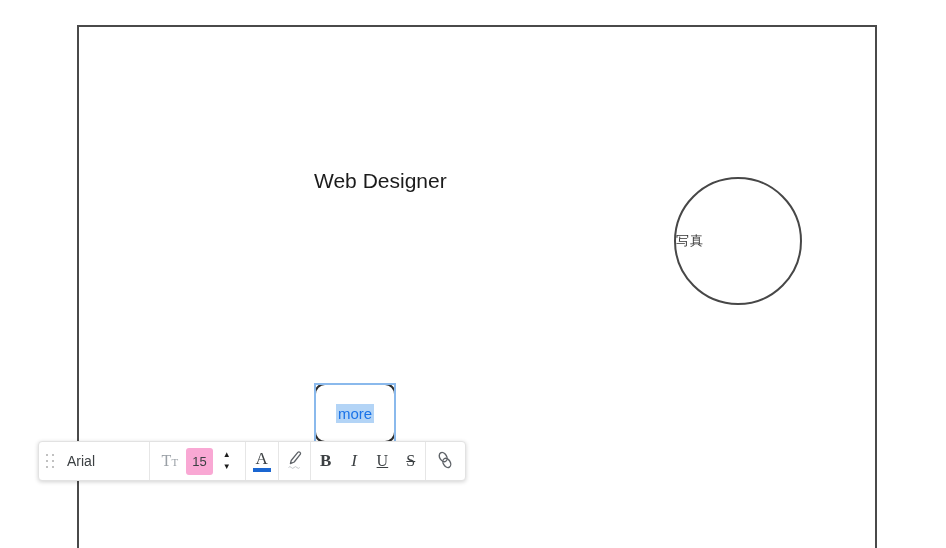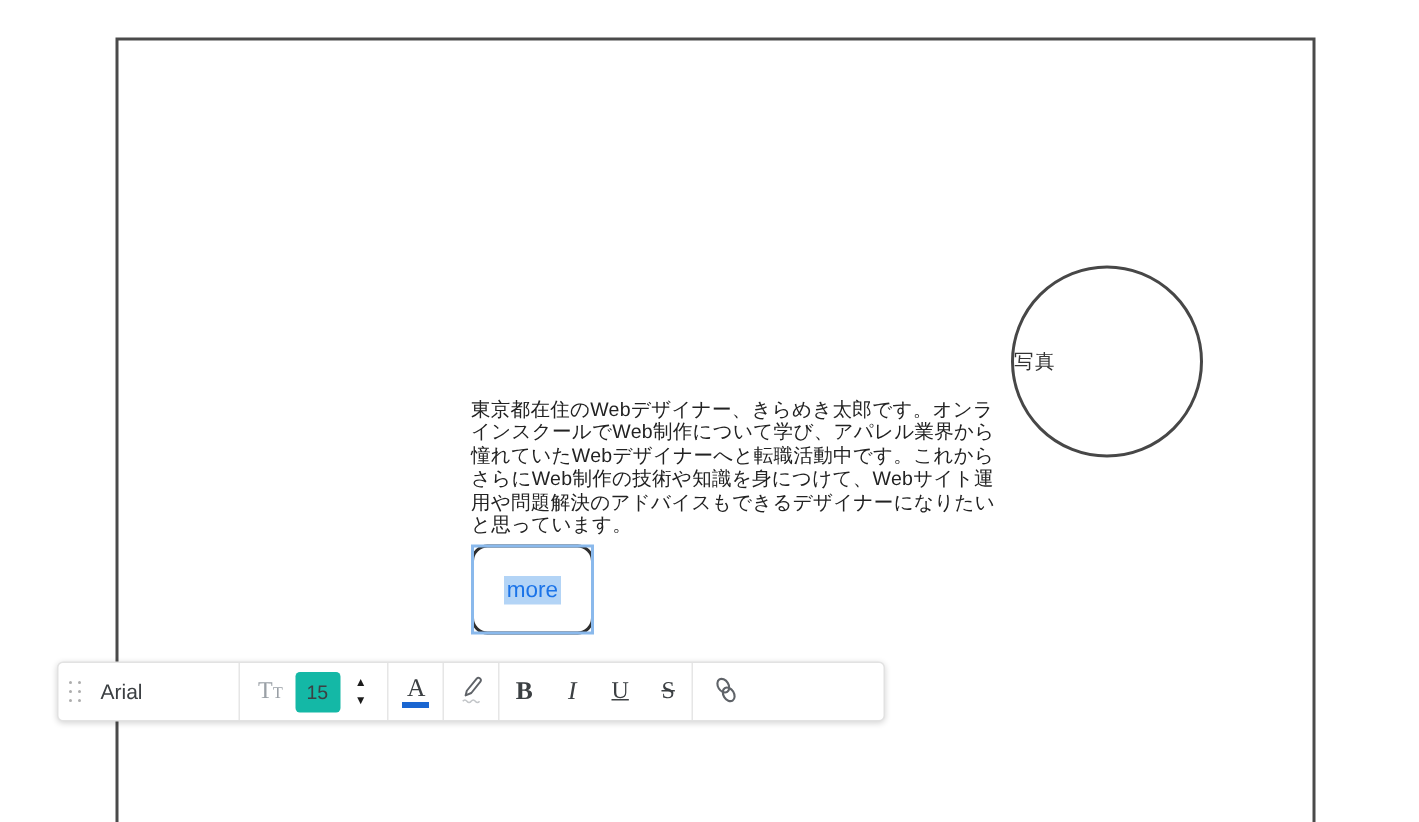--- a/index.html
+++ b/index.html
@@ -25,21 +25,21 @@
     position:absolute;left:234px;top:188px;
     font-size:30px;line-height:32px;color:#111;font-weight:700;letter-spacing:.3px;
   }
   .bio{
     position:absolute;left:235px;top:238px;width:352px;
     font-size:13px;line-height:15.4px;color:#222;
     white-space:pre-line;letter-spacing:.2px;
   }
 
   
-  .more-wrap{position:absolute;left:235px;top:336px;width:82px;height:60px;border-radius:13px;}
+  .more-wrap{position:absolute;left:235px;top:356px;width:82px;height:60px;border-radius:13px;}
   .more-btn{
     position:absolute;inset:0;box-sizing:border-box;
     border:2px solid #2e2e2e;border-radius:11px;background:#fff;
     display:flex;align-items:center;justify-content:center;cursor:pointer;
   }
   .more-label{
     font-size:15px;color:#1a73e8;background:#b3d4f6;padding:1px 2px;
   }
   .selection-outline{
     position:absolute;inset:0;box-sizing:border-box;
@@ -49,41 +49,41 @@
   
   .photo-circle{
     position:absolute;left:595px;top:150px;width:128px;height:128px;
     border:2px solid #474747;border-radius:50%;box-sizing:border-box;
     display:flex;align-items:center;background:#fff;
   }
   .photo-circle span{font-size:13px;color:#333;letter-spacing:1px;}
 
   
   .toolbar{
-    position:absolute;left:38px;top:441px;width:552px;height:40px;
+    position:absolute;left:38px;top:441px;width:428px;height:40px;
     background:#fff;border:1px solid #e2e2e2;border-radius:4px;
     box-shadow:0 1px 4px rgba(0,0,0,.18);
     display:flex;align-items:center;box-sizing:border-box;z-index:10;
   }
   .tb-sep{width:1px;align-self:stretch;background:#e6e6e6;margin:0;}
   .drag-handle{
     margin-left:7px;display:grid;grid-template-columns:repeat(2,3px);
     grid-auto-rows:3px;gap:3px 3px;cursor:grab;
   }
   .drag-handle i{width:2px;height:2px;background:#adadad;border-radius:1px;}
   .font-name{
     width:92px;margin-left:12px;font-size:14px;color:#3c4043;cursor:pointer;
   }
   .tt-icon{
     margin:0 8px 0 12px;color:#9aa0a6;cursor:default;display:flex;align-items:baseline;
   }
   .tt-icon .big{font-size:16px;font-family:"Liberation Serif","DejaVu Serif",serif;}
   .tt-icon .small{font-size:11px;font-family:"Liberation Serif","DejaVu Serif",serif;}
   .size-box{
-    width:30px;height:27px;background:#14b8a6;border-radius:3px;
+    width:30px;height:27px;background:#f9a8d4;border-radius:3px;
     display:flex;align-items:center;justify-content:center;
     font-size:13px;color:#3c4043;cursor:text;
   }
   .stepper{display:flex;flex-direction:column;margin:0 14px 0 10px;gap:5px;}
   .stepper button{
     border:none;background:none;padding:0;line-height:6px;height:7px;
     font-size:8px;color:#1b1b1b;cursor:pointer;
   }
   .tb-btn{
     width:36px;height:100%;display:flex;flex-direction:column;
@@ -97,28 +97,23 @@
   .u .glyph{font-size:16px;text-decoration:underline;}
   .s .glyph{font-size:16px;text-decoration:line-through;}
   .narrow{width:32px;}
   .link-btn{width:44px;}
 </style>
 </head>
 <body>
 
 <div class="canvas">
 
+  <div class="subtitle">Web Designer</div>
 
 
-  <div class="bio">東京都在住のWebデザイナー、きらめき太郎です。オンラ
-インスクールでWeb制作について学び、アパレル業界から
-憧れていたWebデザイナーへと転職活動中です。これから
-さらにWeb制作の技術や知識を身につけて、Webサイト運
-用や問題解決のアドバイスもできるデザイナーになりたい
-と思っています。</div>
 
   <div class="more-wrap">
     <div class="more-btn">
       <span class="more-label">more</span>
     </div>
     <div class="selection-outline"></div>
   </div>
 
   <div class="photo-circle">
     <span>写真</span>

